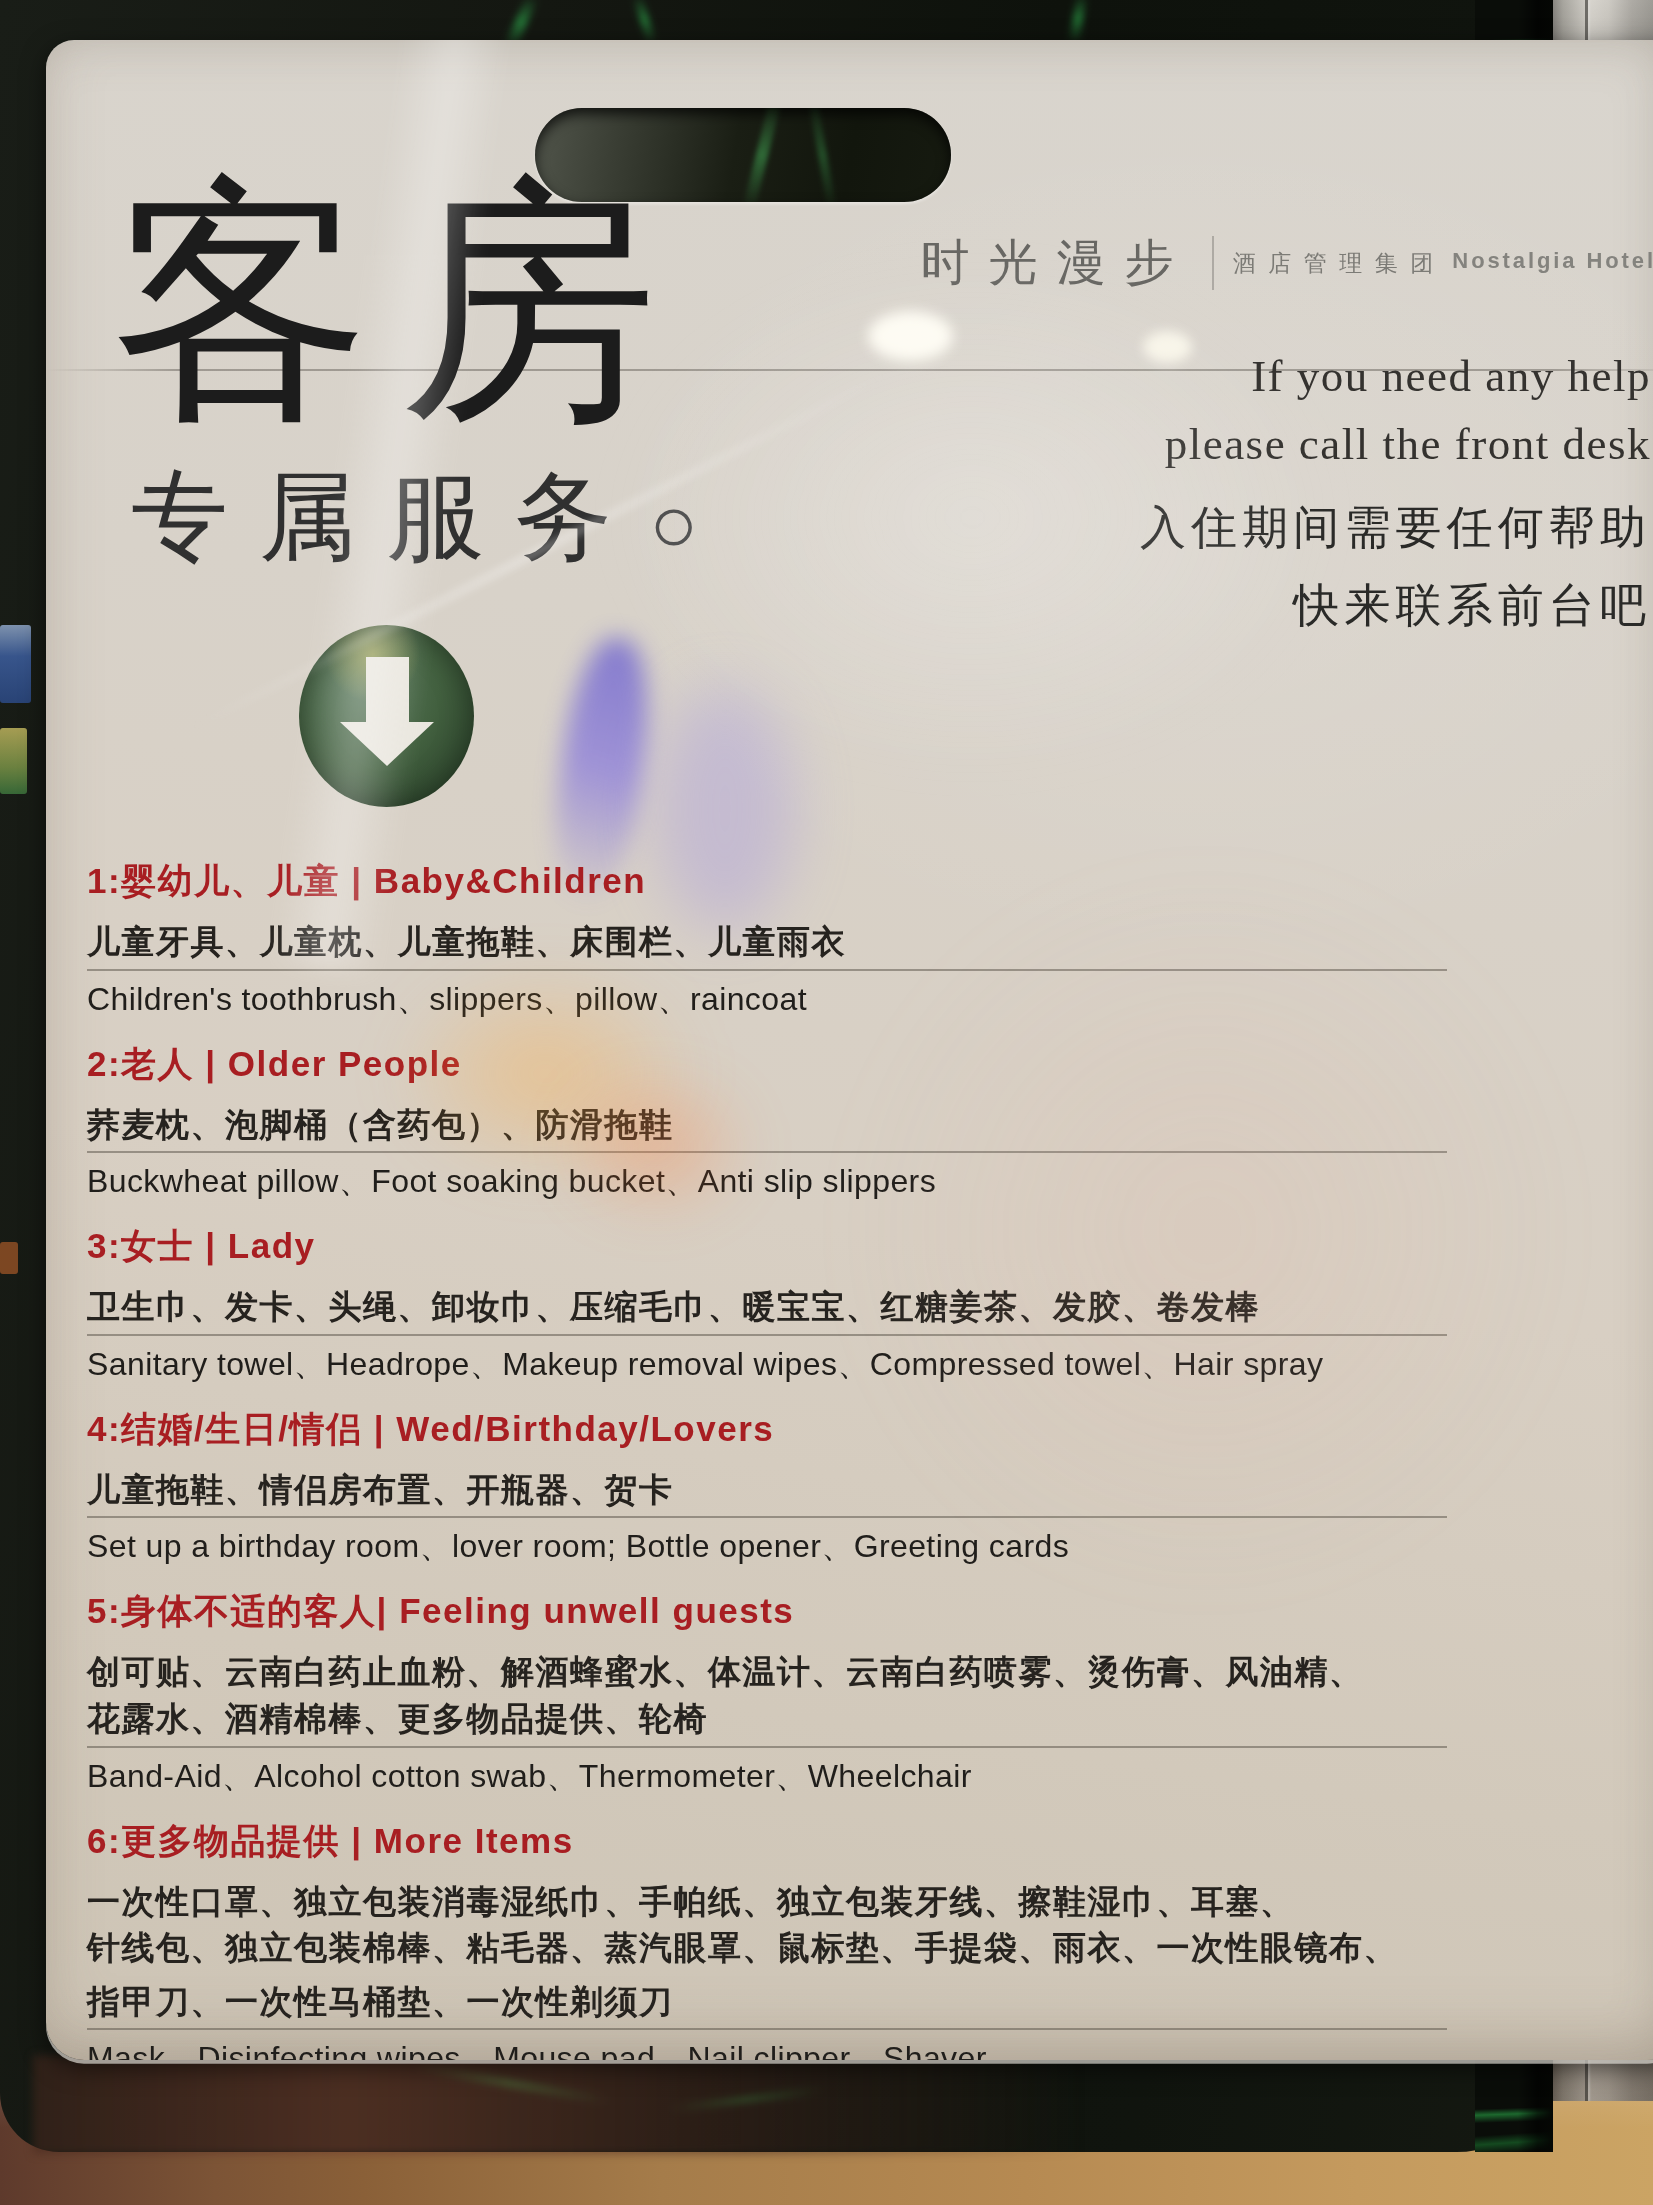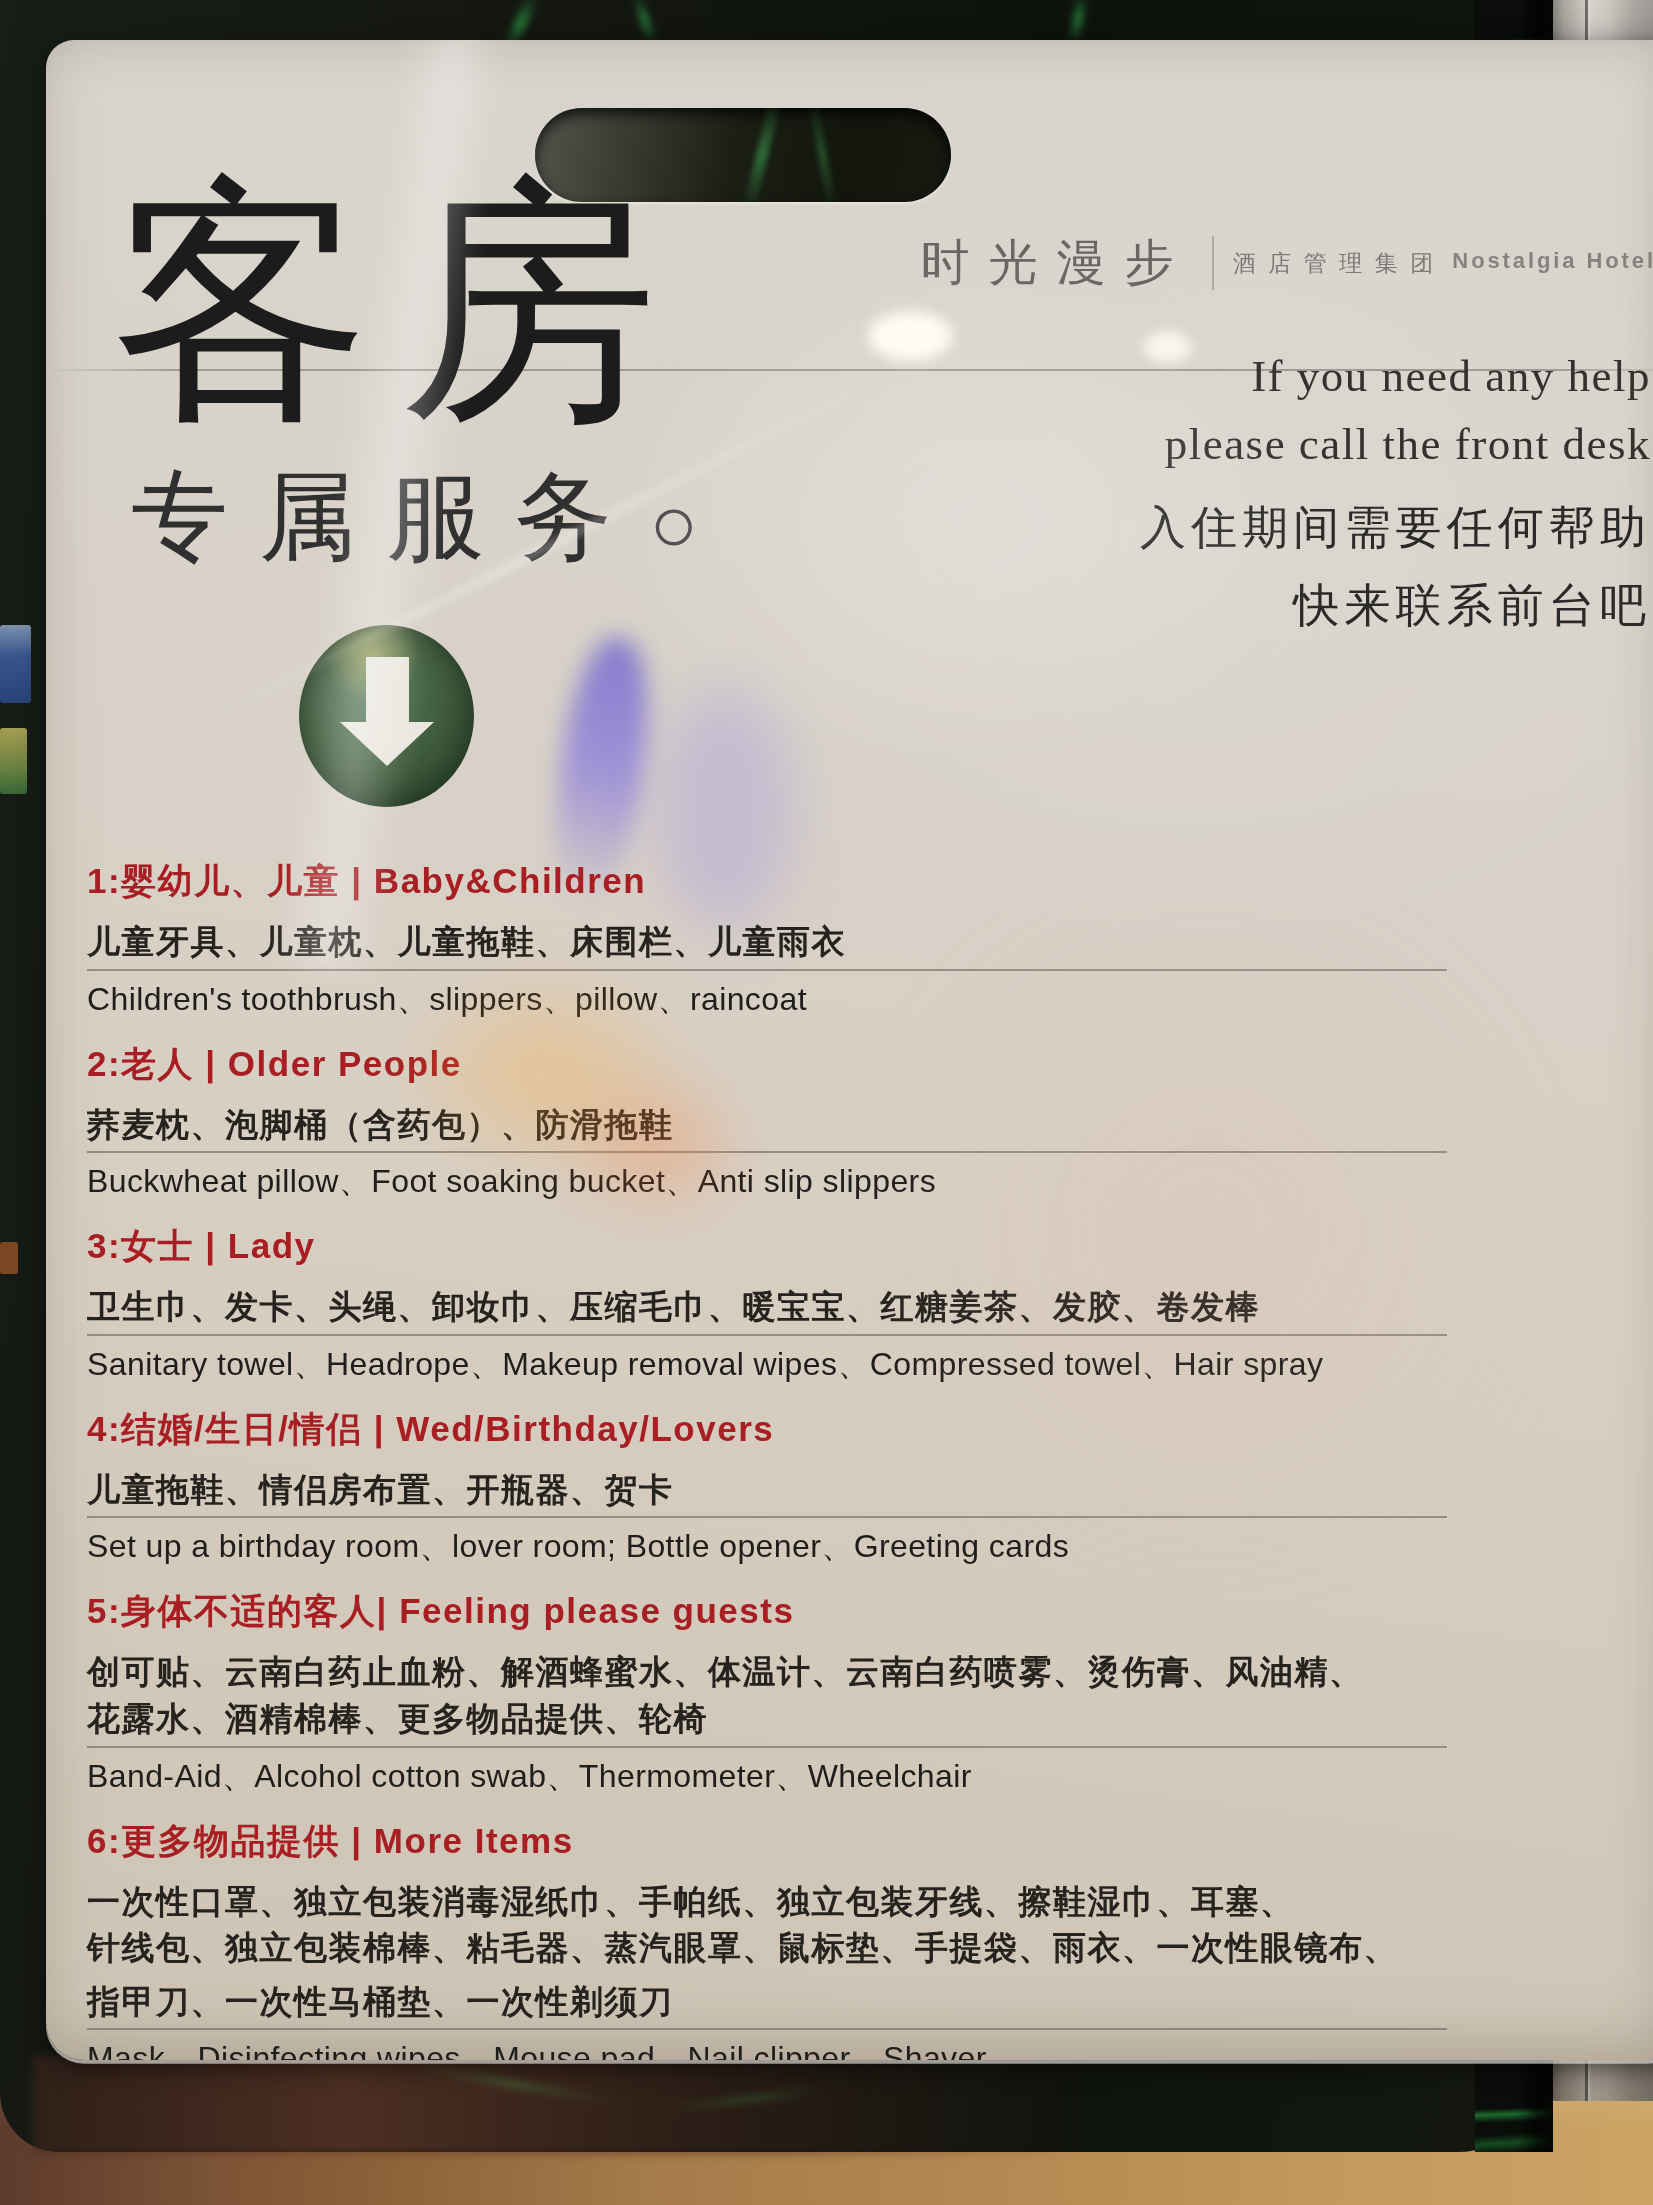--- a/index.html
+++ b/index.html
@@ -223,21 +223,21 @@
       </div>
 
       <div class="sec">
         <div class="sec-h">4:结婚/生日/情侣 | Wed/Birthday/Lovers</div>
         <div class="sec-zh">儿童拖鞋、情侣房布置、开瓶器、贺卡</div>
         <div class="sec-rule"></div>
         <div class="sec-en">Set up a birthday room、lover room; Bottle opener、Greeting cards</div>
       </div>
 
       <div class="sec">
-        <div class="sec-h">5:身体不适的客人| Feeling please guests</div>
+        <div class="sec-h">5:身体不适的客人| Feeling unwell guests</div>
         <div class="sec-zh">创可贴、云南白药止血粉、解酒蜂蜜水、体温计、云南白药喷雾、烫伤膏、风油精、</div>
         <div class="sec-zh" style="margin-top:1.5px">花露水、酒精棉棒、更多物品提供、轮椅</div>
         <div class="sec-rule"></div>
         <div class="sec-en">Band-Aid、Alcohol cotton swab、Thermometer、Wheelchair</div>
       </div>
 
       <div class="sec">
         <div class="sec-h">6:更多物品提供 | More Items</div>
         <div class="sec-zh">一次性口罩、独立包装消毒湿纸巾、手帕纸、独立包装牙线、擦鞋湿巾、耳塞、</div>
         <div class="sec-zh" style="margin-top:1px">针线包、独立包装棉棒、粘毛器、蒸汽眼罩、鼠标垫、手提袋、雨衣、一次性眼镜布、</div>

